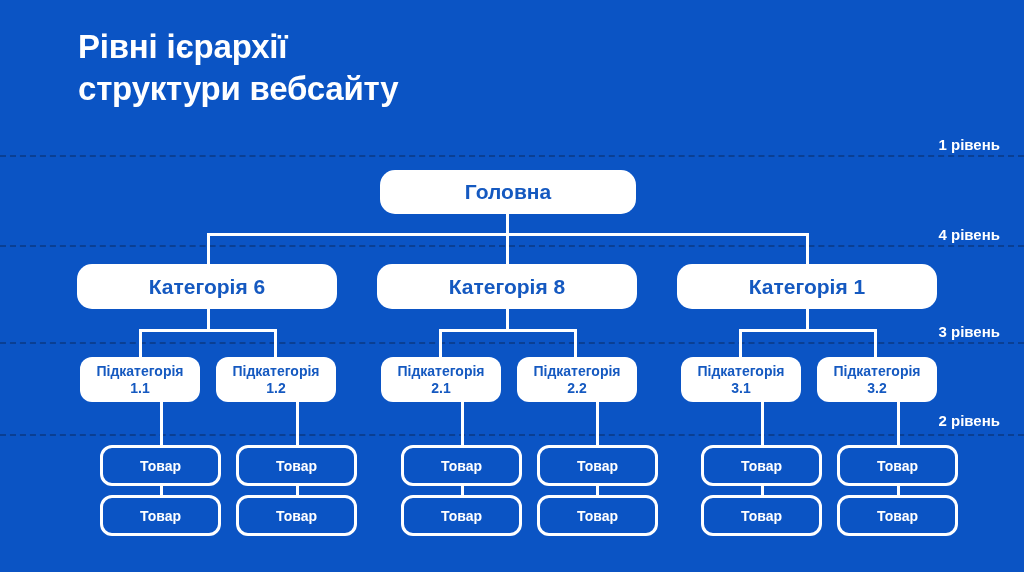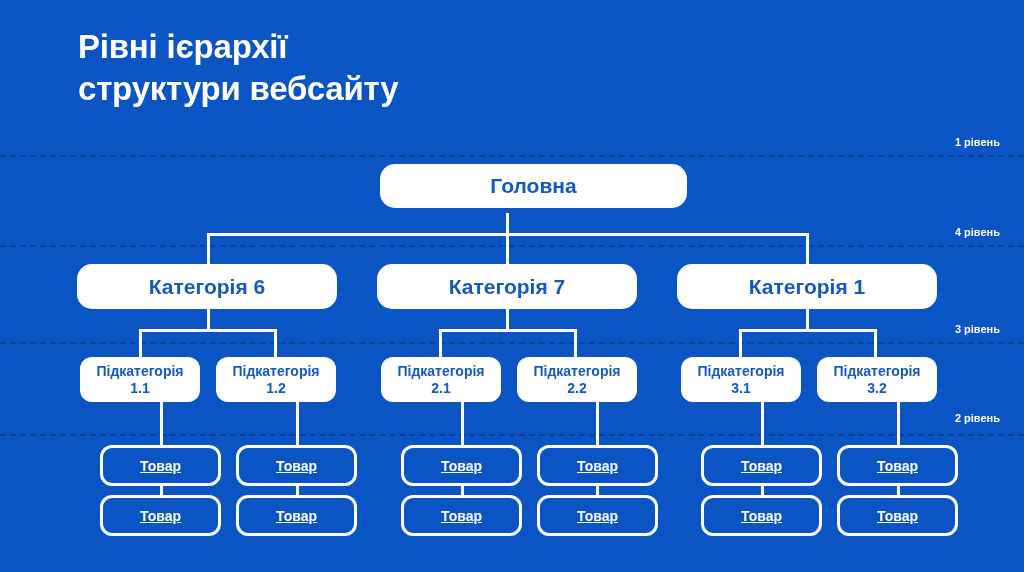--- a/index.html
+++ b/index.html
@@ -59,21 +59,21 @@
   .level-line {
     position: absolute;
     left: 0;
     width: 1024px;
     height: 0;
     border-top: 2px dashed #0A3F93;
   }
   .level-label {
     position: absolute;
     right: 24px;
-    font-size: 11px;
+    font-size: 15px;
     font-weight: bold;
     color: #ffffff;
     white-space: nowrap;
   }
 
   
   .ln {
     position: absolute;
     background: #ffffff;
   }
@@ -99,21 +99,21 @@
   .node-outline {
     background: transparent;
     color: #ffffff;
     border: 3px solid #ffffff;
     font-weight: bold;
   }
 
   .node-root   { font-size: 21px; border-radius: 15px; }
   .node-cat    { font-size: 21px; border-radius: 15px; }
   .node-sub    { font-size: 14px; line-height: 17px; border-radius: 12px; white-space: pre-line; }
-  .node-prod   { font-size: 14px; border-radius: 12px; text-decoration: underline; }
+  .node-prod   { font-size: 14px; border-radius: 12px; }
 </style>
 </head>
 <body>
 
 <div class="canvas">
 
   <div class="header-title">Рівні ієрархії
 структури вебсайту</div>
 
 
@@ -159,24 +159,24 @@
   <div class="ln ln-v" style="left:761px; top:401px; height:44px"></div>
   <div class="ln ln-v" style="left:897px; top:401px; height:44px"></div>
 
   <div class="ln ln-v" style="left:160px; top:485px; height:11px"></div>
   <div class="ln ln-v" style="left:296px; top:485px; height:11px"></div>
   <div class="ln ln-v" style="left:461px; top:485px; height:11px"></div>
   <div class="ln ln-v" style="left:596px; top:485px; height:11px"></div>
   <div class="ln ln-v" style="left:761px; top:485px; height:11px"></div>
   <div class="ln ln-v" style="left:897px; top:485px; height:11px"></div>
 
-  <div class="node node-filled node-root" style="left:380px; top:164px; width:307px; height:44px">Головна</div>
+  <div class="node node-filled node-root" style="left:380px; top:170px; width:256px; height:44px">Головна</div>
 
   <div class="node node-filled node-cat" style="left:77px; top:264px; width:260px; height:45px">Категорія 6</div>
-  <div class="node node-filled node-cat" style="left:377px; top:264px; width:260px; height:45px">Категорія 7</div>
+  <div class="node node-filled node-cat" style="left:377px; top:264px; width:260px; height:45px">Категорія 8</div>
   <div class="node node-filled node-cat" style="left:677px; top:264px; width:260px; height:45px">Категорія 1</div>
 
   <div class="node node-filled node-sub" style="left:80px; top:357px; width:120px; height:45px">Підкатегорія
 1.1</div>
   <div class="node node-filled node-sub" style="left:216px; top:357px; width:120px; height:45px">Підкатегорія
 1.2</div>
   <div class="node node-filled node-sub" style="left:381px; top:357px; width:120px; height:45px">Підкатегорія
 2.1</div>
   <div class="node node-filled node-sub" style="left:517px; top:357px; width:120px; height:45px">Підкатегорія
 2.2</div>

